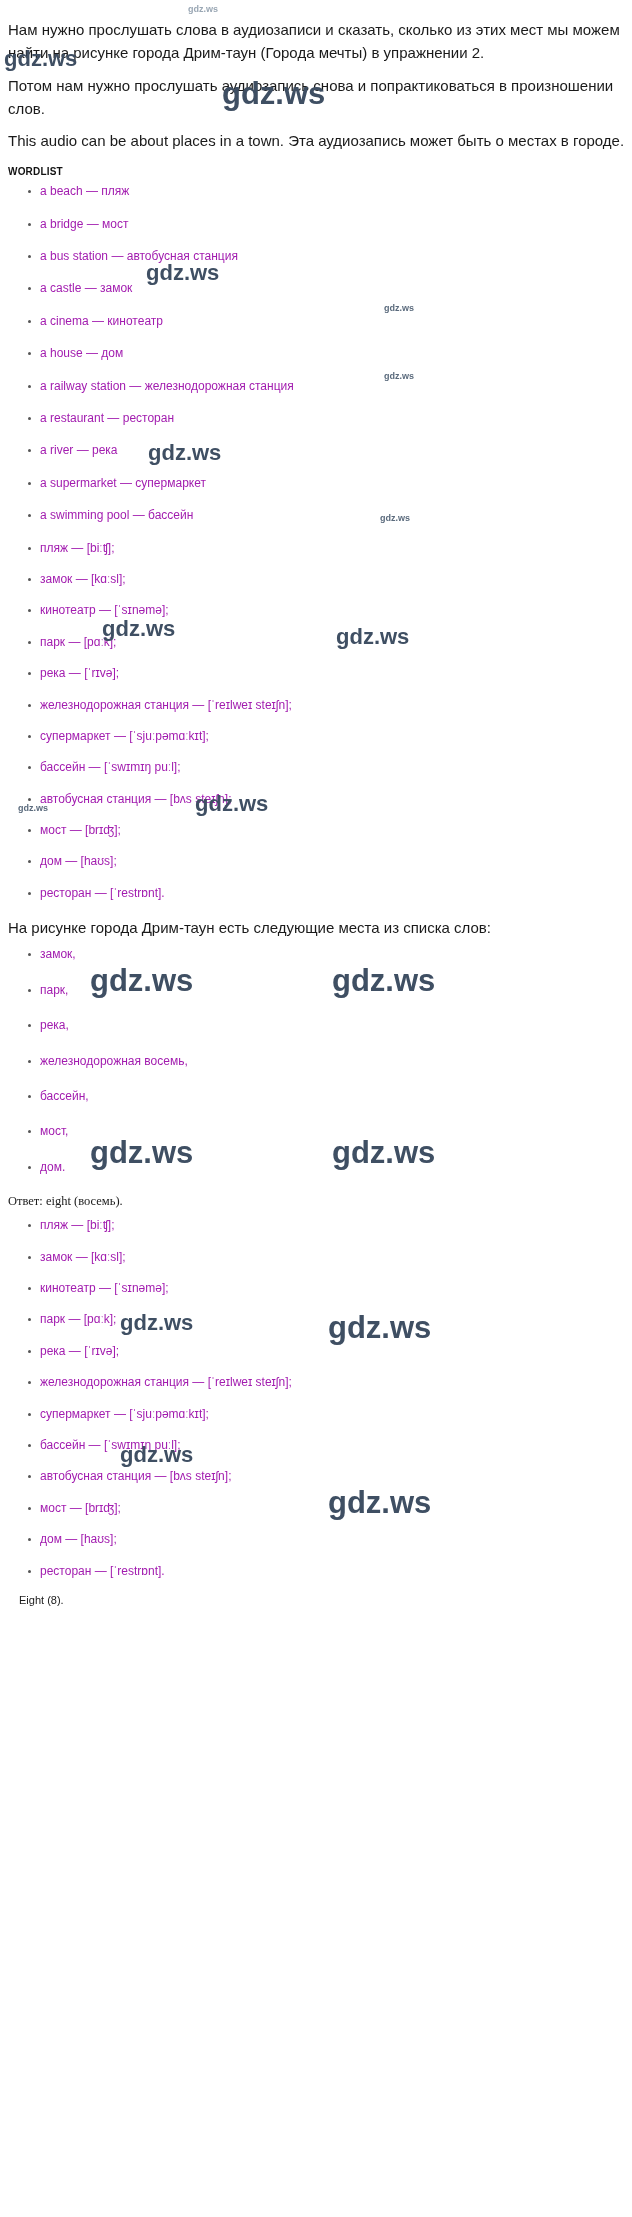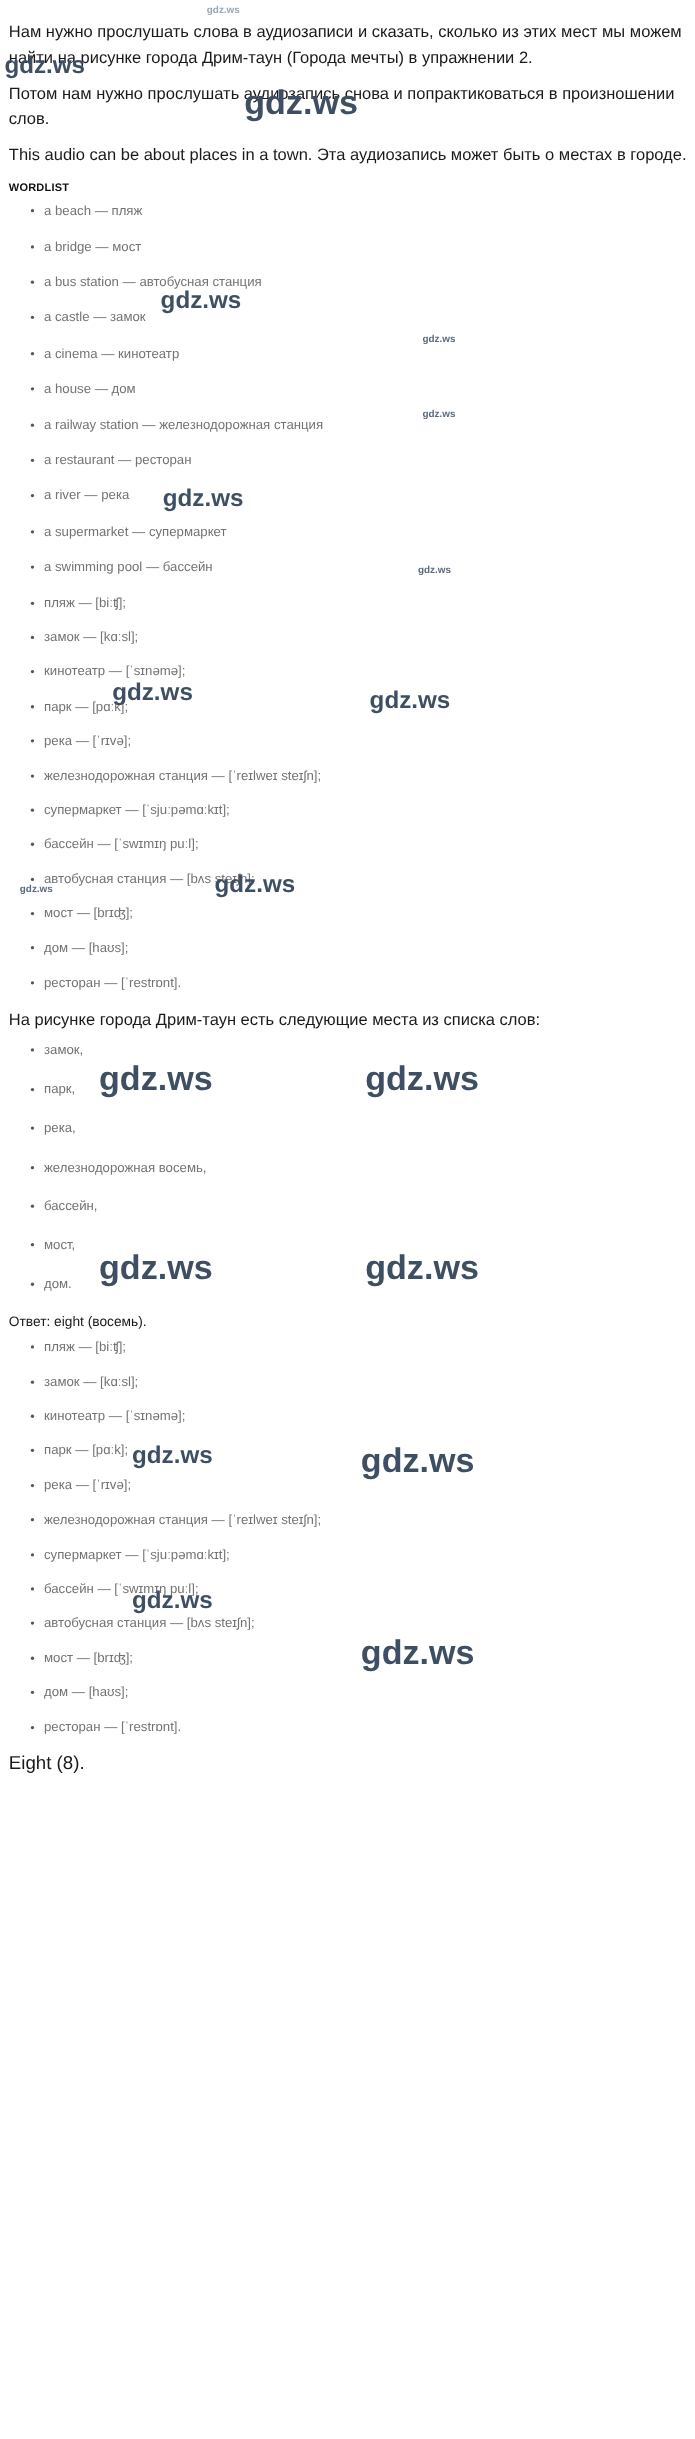--- a/index.html
+++ b/index.html
@@ -41,45 +41,46 @@
     list-style: none;
     margin: 0 0 4px 0;
     padding: 0 0 0 18px;
   }
   ul.items li {
     font-size: 12px;
     line-height: 1.45;
     margin: 0 0 15px 0;
     position: relative;
     padding-left: 14px;
-    color: #737373;
+    color: #a21caf;
   }
   ul.items li::before {
     content: "";
     position: absolute;
     left: 2px;
     top: 7px;
     width: 3px;
     height: 3px;
     background: #555;
     border-radius: 50%;
   }
   ul.items.compact li {
     margin-bottom: 14px;
   }
   ul.items.places li {
     margin-bottom: 18px;
   }
   .answer-line {
     font-size: 12.5px;
     margin: 6px 0 8px 0;
+    font-family: Liberation Serif, serif;
   }
   .final-line {
-    font-size: 17px;
-    margin: 8px 0 0 0;
+    font-size: 11px;
+    margin: 8px 0 0 11px;
   }
   
   .wm {
     position: absolute;
     color: #4a5a6a;
     font-family: "Liberation Sans", sans-serif;
     font-weight: bold;
     pointer-events: none;
     user-select: none;
     white-space: nowrap;

